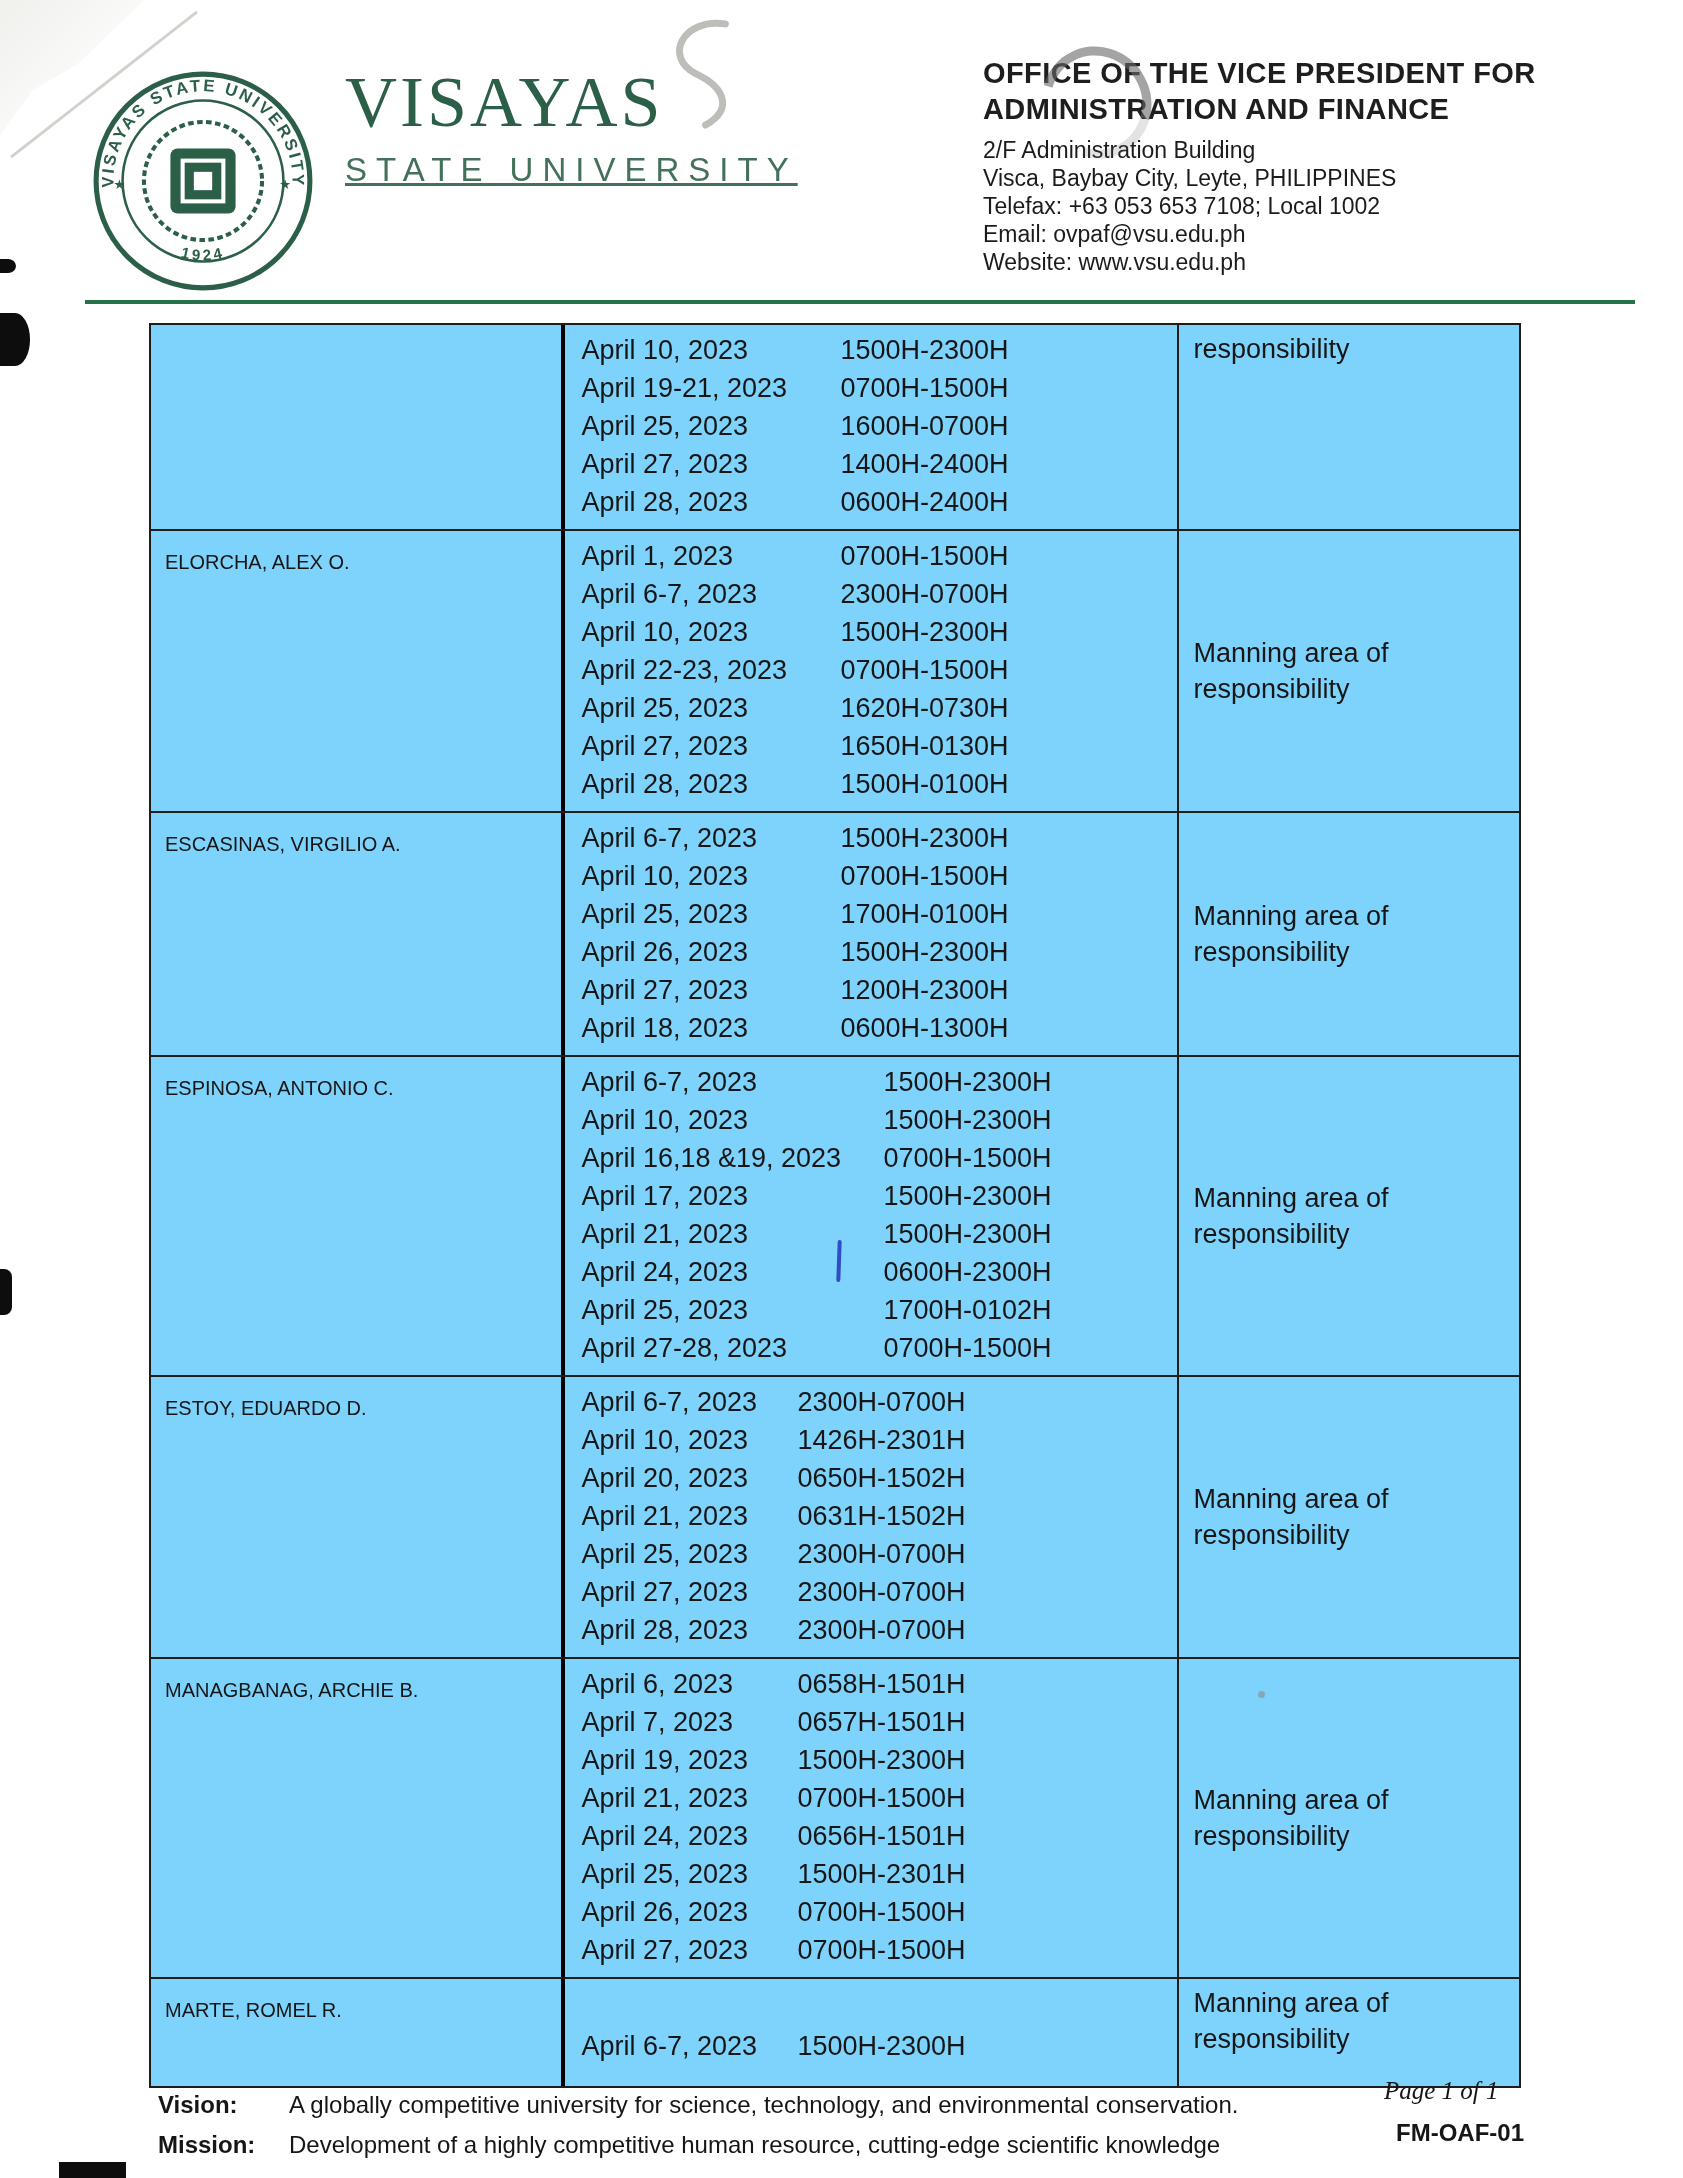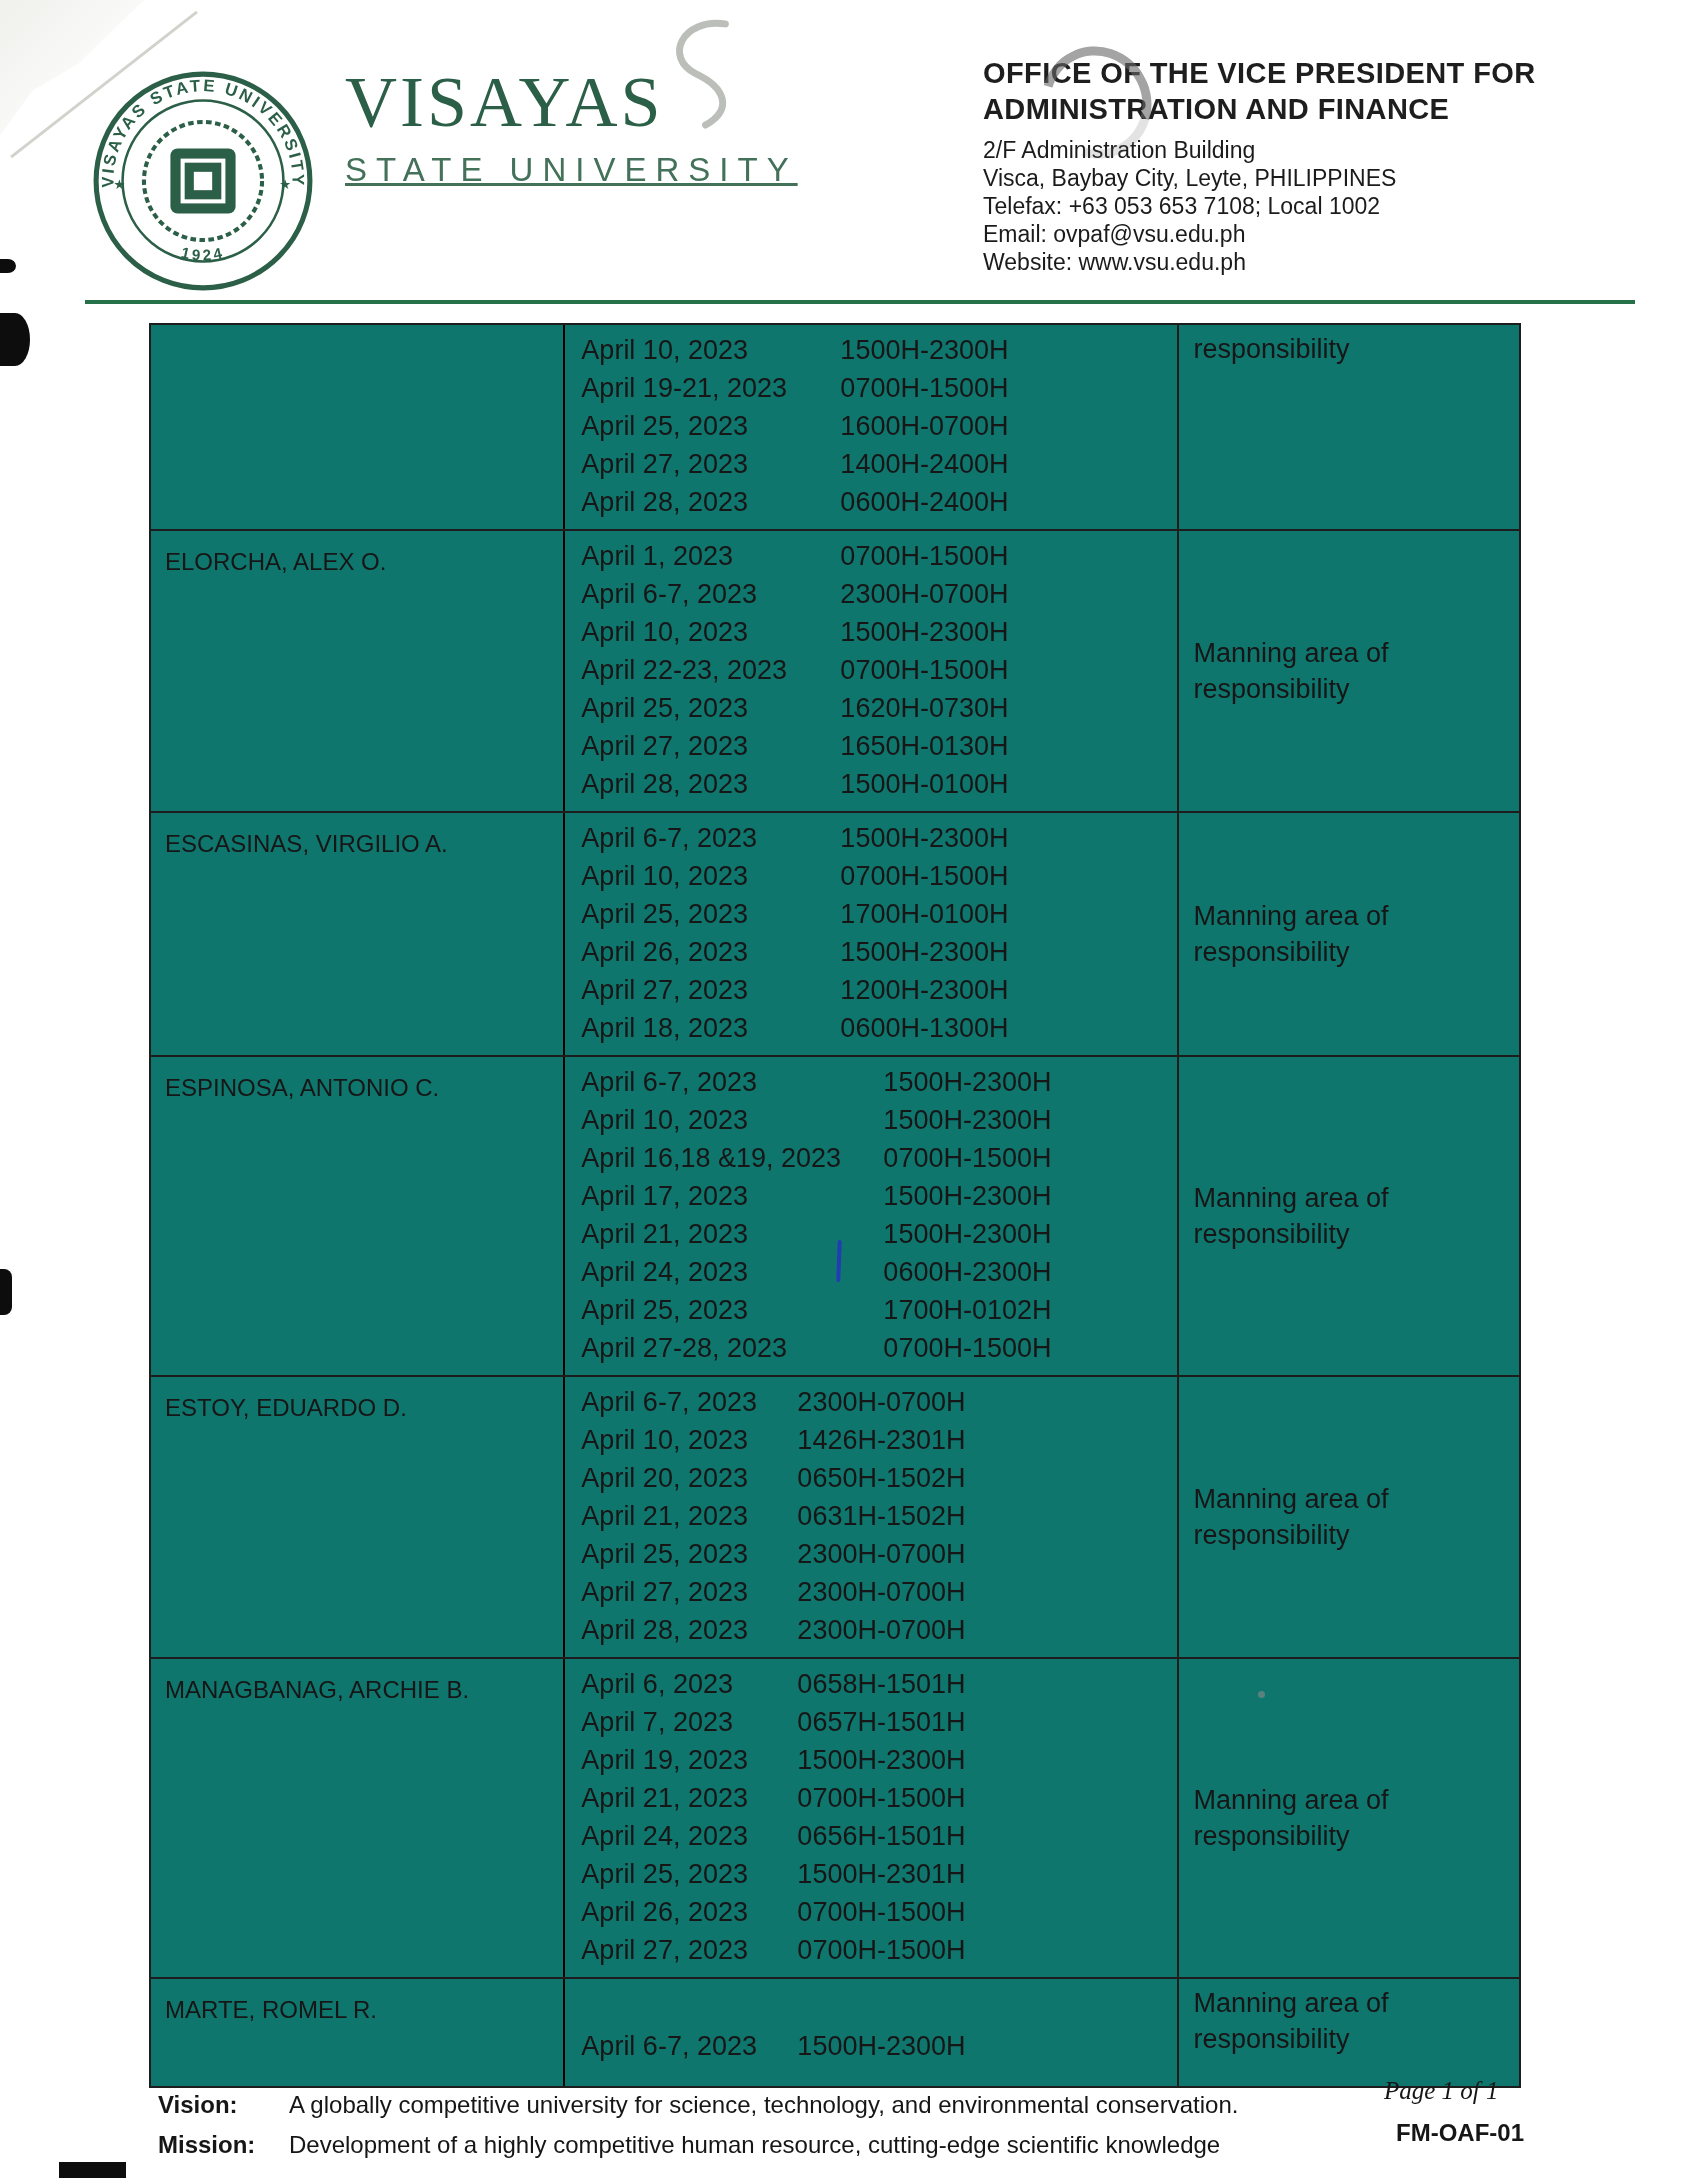--- a/index.html
+++ b/index.html
@@ -14,26 +14,26 @@
   .wordmark-sub{font-size:33px;letter-spacing:9px;color:#447159;margin-top:10px;font-weight:400;text-decoration:underline;}
 
   .office-block{position:absolute;left:983px;top:55px;width:634px;z-index:2;}
   .office-title{font-weight:bold;font-size:29px;line-height:36px;color:#1e1e1e;letter-spacing:0.4px;}
   .office-address{margin-top:9px;font-size:23px;line-height:28px;color:#1b1b1b;}
 
   .rule{position:absolute;left:85px;top:300px;width:1550px;height:4px;background:#26714a;z-index:2;}
 
   
   .table-wrap{position:absolute;left:149px;top:323px;width:1368px;border:2px solid #1d1d1d;
-              z-index:2;background:#0f766e;box-sizing:content-box;}
+              z-index:2;background:#7dd3fc;box-sizing:content-box;}
   .trow{display:flex;border-bottom:2px solid #1d1d1d;}
   .trow:last-child{border-bottom:0;min-height:107px;}
   .cell{box-sizing:border-box;}
-  .cell.name{width:432px;border-right:2px solid #000000;padding:8px 12px 8px 14px;
-             font-size:24px;line-height:46px;}
+  .cell.name{width:432px;border-right:4px solid #000000;padding:8px 12px 8px 14px;
+             font-size:20px;line-height:46px;}
   .cell.sched{width:642px;border-right:2px solid #1d1d1d;padding:6px 0 8px 0;}
   .trow:last-child .cell.sched{padding-top:48px;}
   .sline{display:flex;height:38px;line-height:38px;font-size:27px;padding-left:16px;white-space:nowrap;}
   .sline .date{width:259px;flex:none;}
   .trow.wide .sline .date{width:302px;}
   .trow.tight .sline .date{width:216px;}
   .cell.remark{width:354px;display:flex;align-items:center;padding:6px 10px 6px 14px;
                font-size:27px;line-height:36px;}
   .trow.remark-top .cell.remark{align-items:flex-start;}
 

